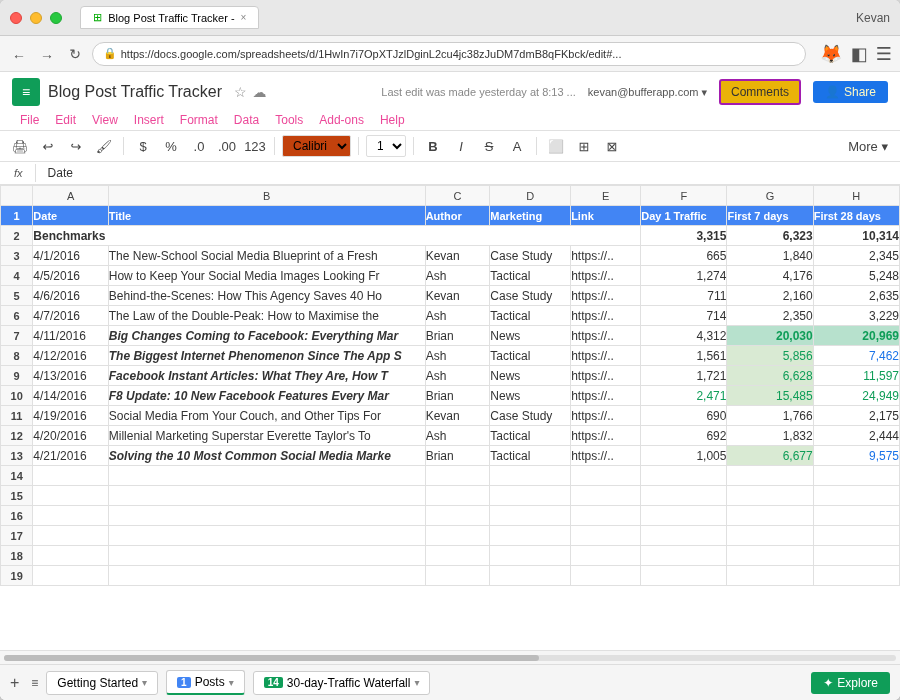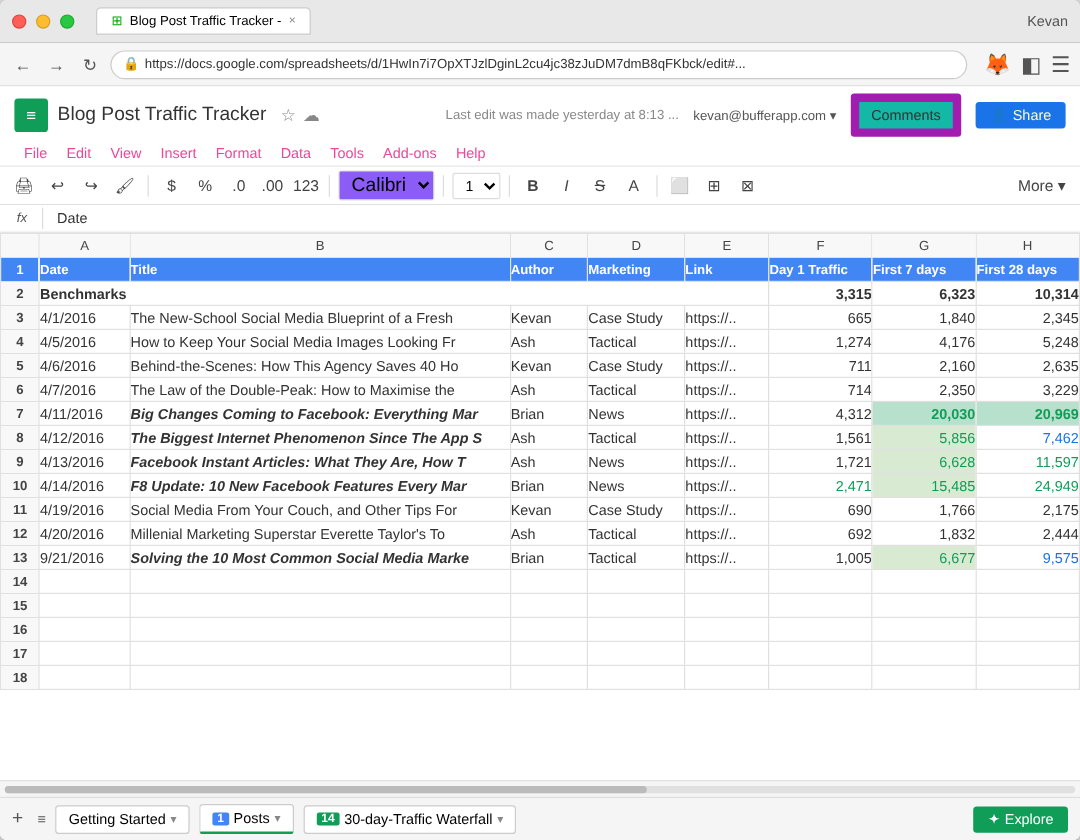--- a/index.html
+++ b/index.html
@@ -26,30 +26,30 @@
     
     .sheets-app { flex: 1; display: flex; flex-direction: column; background: #fff; overflow: hidden; }
 
     .sheets-header { background: #fff; padding: 6px 12px 0; border-bottom: 1px solid #e0e0e0; }
     .sheets-title-row { display: flex; align-items: center; gap: 8px; margin-bottom: 4px; }
     .sheets-icon { width: 28px; height: 28px; background: #0f9d58; border-radius: 3px; display: flex; align-items: center; justify-content: center; color: white; font-size: 16px; font-weight: bold; }
     .sheets-title { font-size: 16px; font-weight: 400; color: #333; }
     .title-icons { display: flex; gap: 6px; margin-left: 4px; color: #888; font-size: 14px; }
     .header-right { margin-left: auto; display: flex; align-items: center; gap: 12px; }
     .user-email { font-size: 11px; color: #555; }
-    .btn-comments { background: #14b8a6; border: 7px solid #a21caf; border-radius: 3px; padding: 4px 10px; font-size: 12px; cursor: pointer; color: #333; }
+    .btn-comments { background: #eab308; border: 2px solid #a21caf; border-radius: 3px; padding: 4px 10px; font-size: 12px; cursor: pointer; color: #333; }
     .btn-share { background: #1a73e8; border: none; border-radius: 3px; padding: 4px 12px; font-size: 12px; cursor: pointer; color: #fef9c3; display: flex; align-items: center; gap: 4px; }
     .menu-item { padding: 3px 8px; font-size: 12px; color: #ec4899; cursor: pointer; border-radius: 3px; }
 
     .last-edit { font-size: 11px; color: #888; margin-left: 20px; align-self: center; }
 
     .toolbar { display: flex; align-items: center; padding: 3px 8px; border-bottom: 1px solid #e0e0e0; gap: 4px; background: #fff; }
     .toolbar-btn { width: 24px; height: 24px; display: flex; align-items: center; justify-content: center; cursor: pointer; color: #444; font-size: 13px; border-radius: 2px; }
     .toolbar-sep { width: 1px; height: 18px; background: #ddd; margin: 0 3px; }
-    .font-selector { border: 1px solid #ddd; border-radius: 2px; padding: 2px 6px; font-size: 16px; background: #8b5cf6; cursor: pointer; }
+    .font-selector { border: 1px solid #ddd; border-radius: 2px; padding: 2px 6px; font-size: 12px; background: #c2410c; cursor: pointer; }
     .font-size-selector { border: 1px solid #ddd; border-radius: 2px; padding: 2px 6px; font-size: 12px; background: #fff; width: 40px; cursor: pointer; }
     .toolbar-more { margin-left: auto; }
 
     .formula-bar { display: flex; align-items: center; padding: 2px 8px; border-bottom: 1px solid #e0e0e0; background: #fff; gap: 6px; }
     .formula-icon { font-size: 11px; color: #555; font-style: italic; padding: 0 6px; }
     .formula-sep { width: 1px; height: 18px; background: #ddd; }
     .formula-content { flex: 1; padding: 2px 6px; font-size: 12px; color: #333; }
 
     
     .spreadsheet-container { flex: 1; overflow: hidden; display: flex; flex-direction: column; }
@@ -333,21 +333,21 @@
                 <td class="cell">Millenial Marketing Superstar Everette Taylor's To</td>
                 <td class="cell">Ash</td>
                 <td class="cell">Tactical</td>
                 <td class="cell">https://..</td>
                 <td class="cell cell-number">692</td>
                 <td class="cell cell-number">1,832</td>
                 <td class="cell cell-number">2,444</td>
               </tr>
               <tr>
                 <th class="row-header">13</th>
-                <td class="cell">9/21/2016</td>
+                <td class="cell">4/21/2016</td>
                 <td class="cell" style="font-weight: bold; font-style: italic;">Solving the 10 Most Common Social Media Marke</td>
                 <td class="cell">Brian</td>
                 <td class="cell">Tactical</td>
                 <td class="cell">https://..</td>
                 <td class="cell cell-number">1,005</td>
                 <td class="cell cell-number" style="background: rgb(217, 234, 211); color: rgb(15, 157, 88);">6,677</td>
                 <td class="cell cell-number" style="color: rgb(26, 115, 232);">9,575</td>
               </tr>
               <tr>
                 <th class="row-header">14</th>
@@ -388,20 +388,31 @@
                 <td class="cell"></td>
                 <td class="cell"></td>
                 <td class="cell"></td>
                 <td class="cell"></td>
                 <td class="cell cell-number"></td>
                 <td class="cell cell-number"></td>
                 <td class="cell cell-number"></td>
               </tr>
               <tr>
                 <th class="row-header">18</th>
+                <td class="cell"></td>
+                <td class="cell"></td>
+                <td class="cell"></td>
+                <td class="cell"></td>
+                <td class="cell"></td>
+                <td class="cell cell-number"></td>
+                <td class="cell cell-number"></td>
+                <td class="cell cell-number"></td>
+              </tr>
+              <tr>
+                <th class="row-header">19</th>
                 <td class="cell"></td>
                 <td class="cell"></td>
                 <td class="cell"></td>
                 <td class="cell"></td>
                 <td class="cell"></td>
                 <td class="cell cell-number"></td>
                 <td class="cell cell-number"></td>
                 <td class="cell cell-number"></td>
               </tr>
             </tbody>

